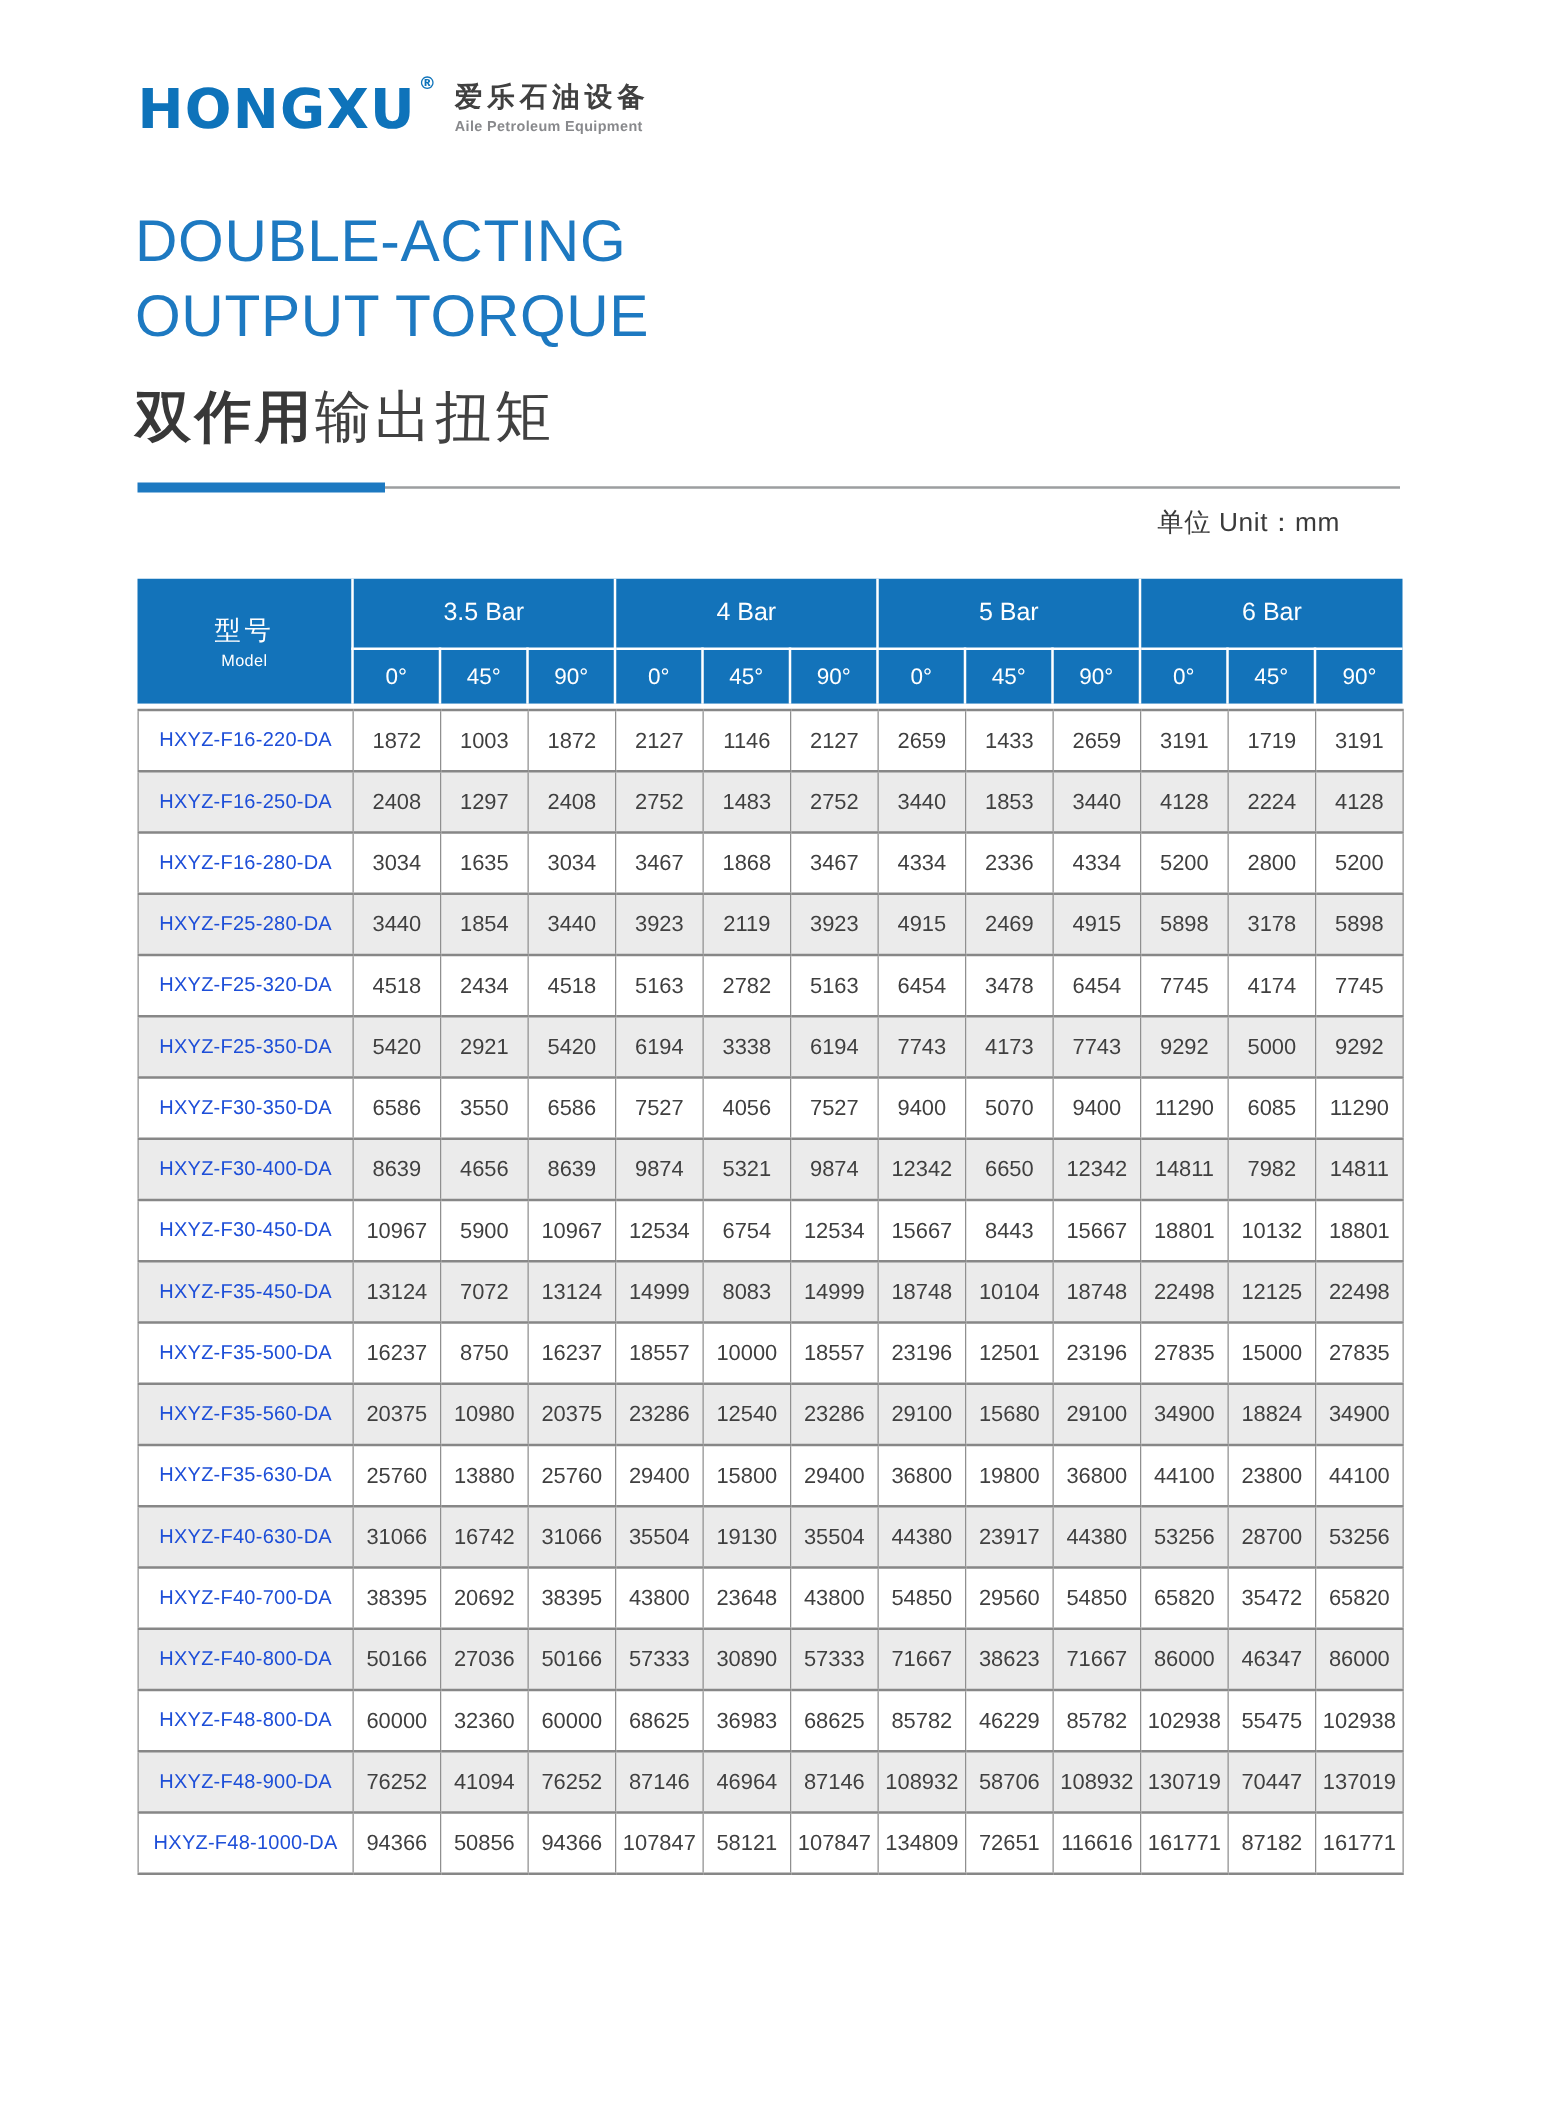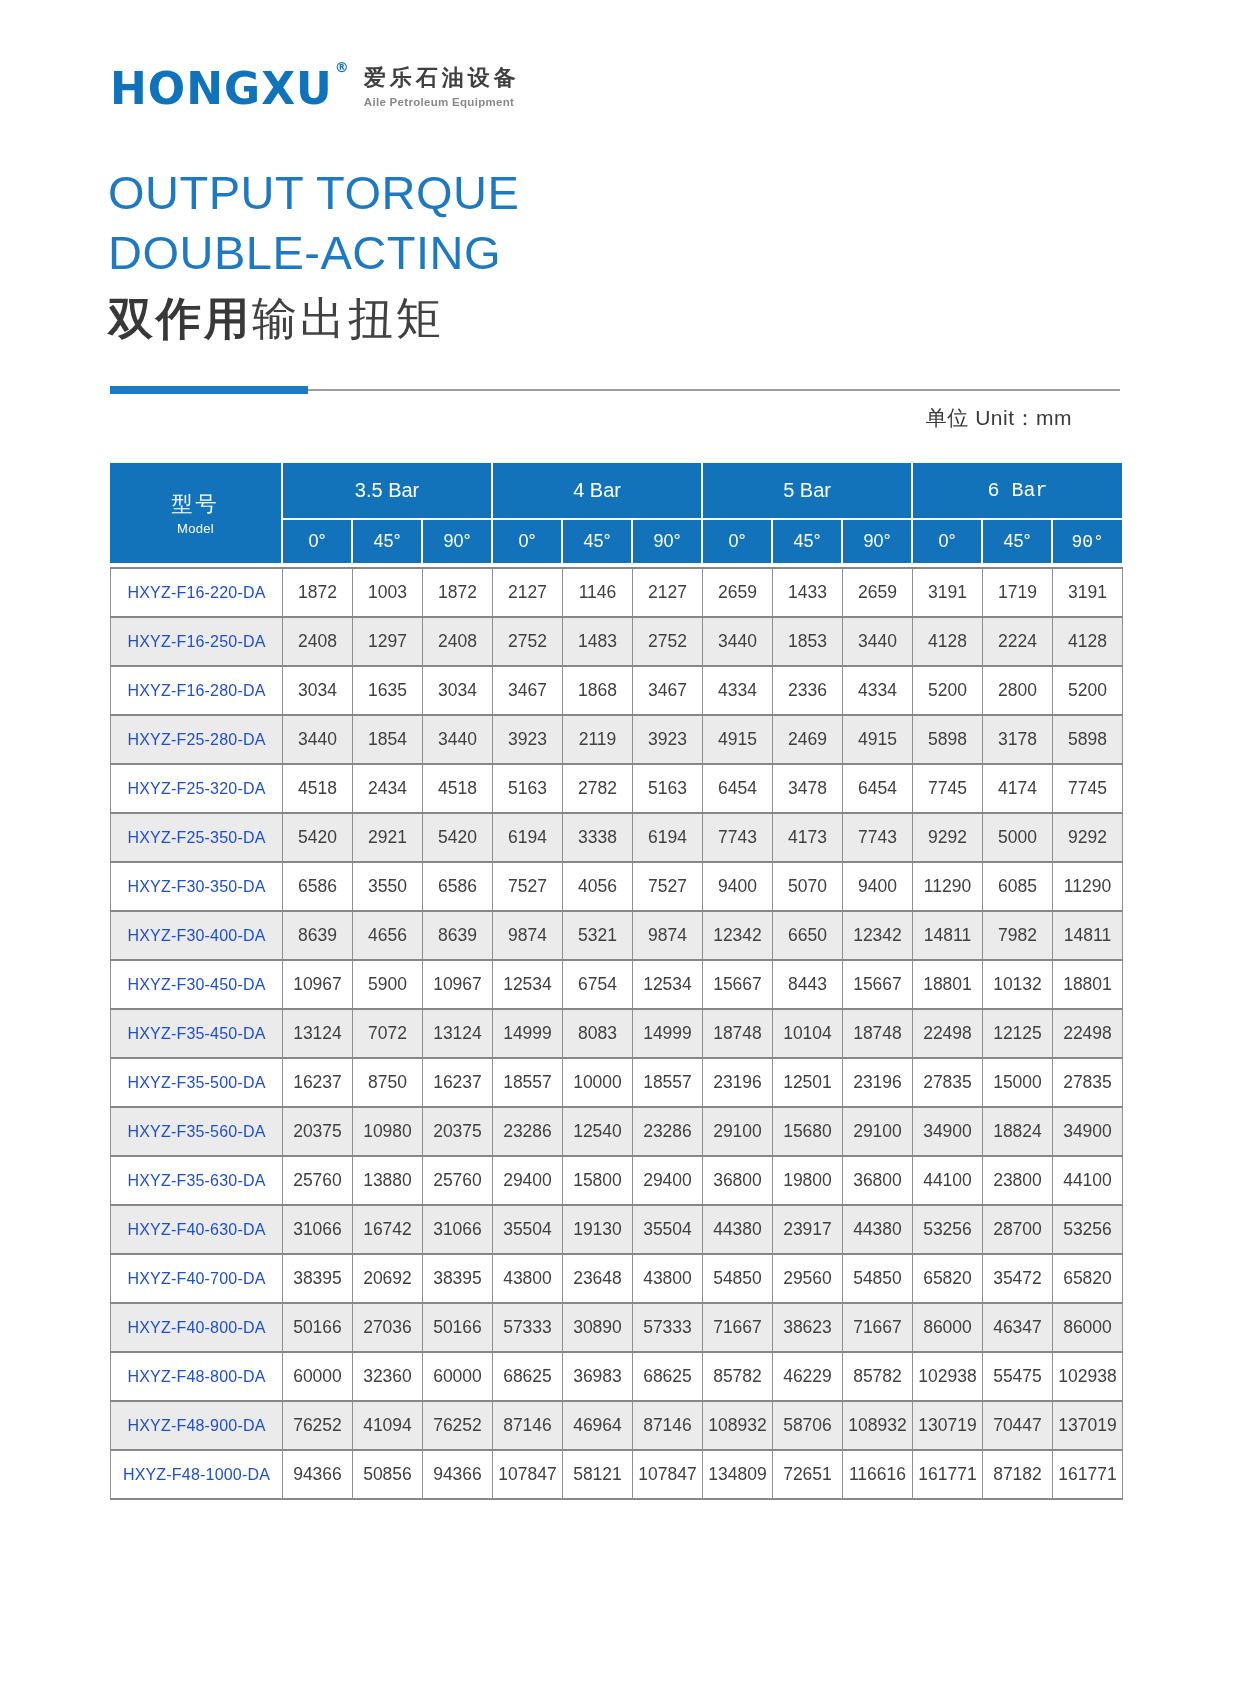--- a/index.html
+++ b/index.html
@@ -19,21 +19,21 @@
     font-size:44px; font-weight:700; color:#0e73ba; letter-spacing:1px; line-height:56px;
   }
   .logo-reg { font-size:14px; font-weight:700; color:#0e73ba; vertical-align:super; position:relative; top:-16px; left:2px; }
   .logo-right { margin-left:16px; padding-top:8px; }
   .logo-cn { font-size:22px; color:#404040; letter-spacing:4px; font-weight:700; font-family:"DejaVu Sans", sans-serif; }
   .logo-en { font-size:11.5px; color:#88898c; margin-top:3px; letter-spacing:0.3px; font-weight:700; }
 
   
   .title { position:absolute; left:108px; top:163px; }
   .title-en { font-family:"Liberation Sans", sans-serif; font-size:47px; line-height:60px; color:#1d79c1; font-weight:500; letter-spacing:0.5px; }
-  .title-cn { margin-top:9px; font-size:45px; color:#3e3e3e; letter-spacing:3px; line-height:54px; }
+  .title-cn { margin-top:24px; font-size:45px; color:#3e3e3e; letter-spacing:3px; line-height:54px; }
   .title-cn .bold { font-weight:700; color:#383838; }
   .title-cn .reg  { font-weight:400; color:#414141; }
 
   
   .divider { position:absolute; left:110px; top:386px; width:1010px; height:8px; display:flex; align-items:center; }
   .divider-blue { width:198px; height:8px; background:#1d79c1; }
   .divider-gray { flex:1; height:2px; background:#9c9ea0; }
 
   
   .unit { position:absolute; right:120px; top:404px; font-size:21px; color:#3a3a3a; letter-spacing:0.5px; }
@@ -45,21 +45,21 @@
   col.c-val   { width:70px;  }
 
   
   .hdr th {
     background:#1373ba; color:#ffffff; font-weight:400;
     border:2px solid #ffffff; text-align:center; vertical-align:middle;
   }
   .hdr tr:first-child th { border-top:0; height:56px; }
   .hdr tr:last-child  th { border-bottom:0; height:44px; }
   .hdr th:first-child { border-left:0; }
-  .hdr th:last-child  { border-right:0;font-family:Liberation Mono, monospace; }
+  .hdr th:last-child  { border-right:0; }
   .hdr .model-th { border-left:0; border-top:0; border-bottom:0; }
   .hdr .bar-th { font-size:20px; }
   .hdr .deg-th { font-size:18px; }
   .model-cn { font-size:21px; letter-spacing:3px; }
   .model-en { font-size:13px; margin-top:3px; letter-spacing:0.3px; }
 
   .hdr-gap { height:4px; background:#ffffff; }
 
   
   .body td {
@@ -77,22 +77,22 @@
 
   <div class="logo">
     <div class="logo-brand"><span>HONGXU</span><span class="logo-reg">®</span></div>
     <div class="logo-right">
       <div class="logo-cn">爱乐石油设备</div>
       <div class="logo-en">Aile Petroleum Equipment</div>
     </div>
   </div>
 
   <div class="title">
+    <div class="title-en">DOUBLE-ACTING</div>
     <div class="title-en">OUTPUT TORQUE</div>
-    <div class="title-en">DOUBLE-ACTING</div>
     <div class="title-cn">
       <span class="bold">双作用</span><span class="reg">输出扭矩</span>
     </div>
   </div>
 
   <div class="divider">
     <div class="divider-blue"></div>
     <div class="divider-gray"></div>
   </div>
 

